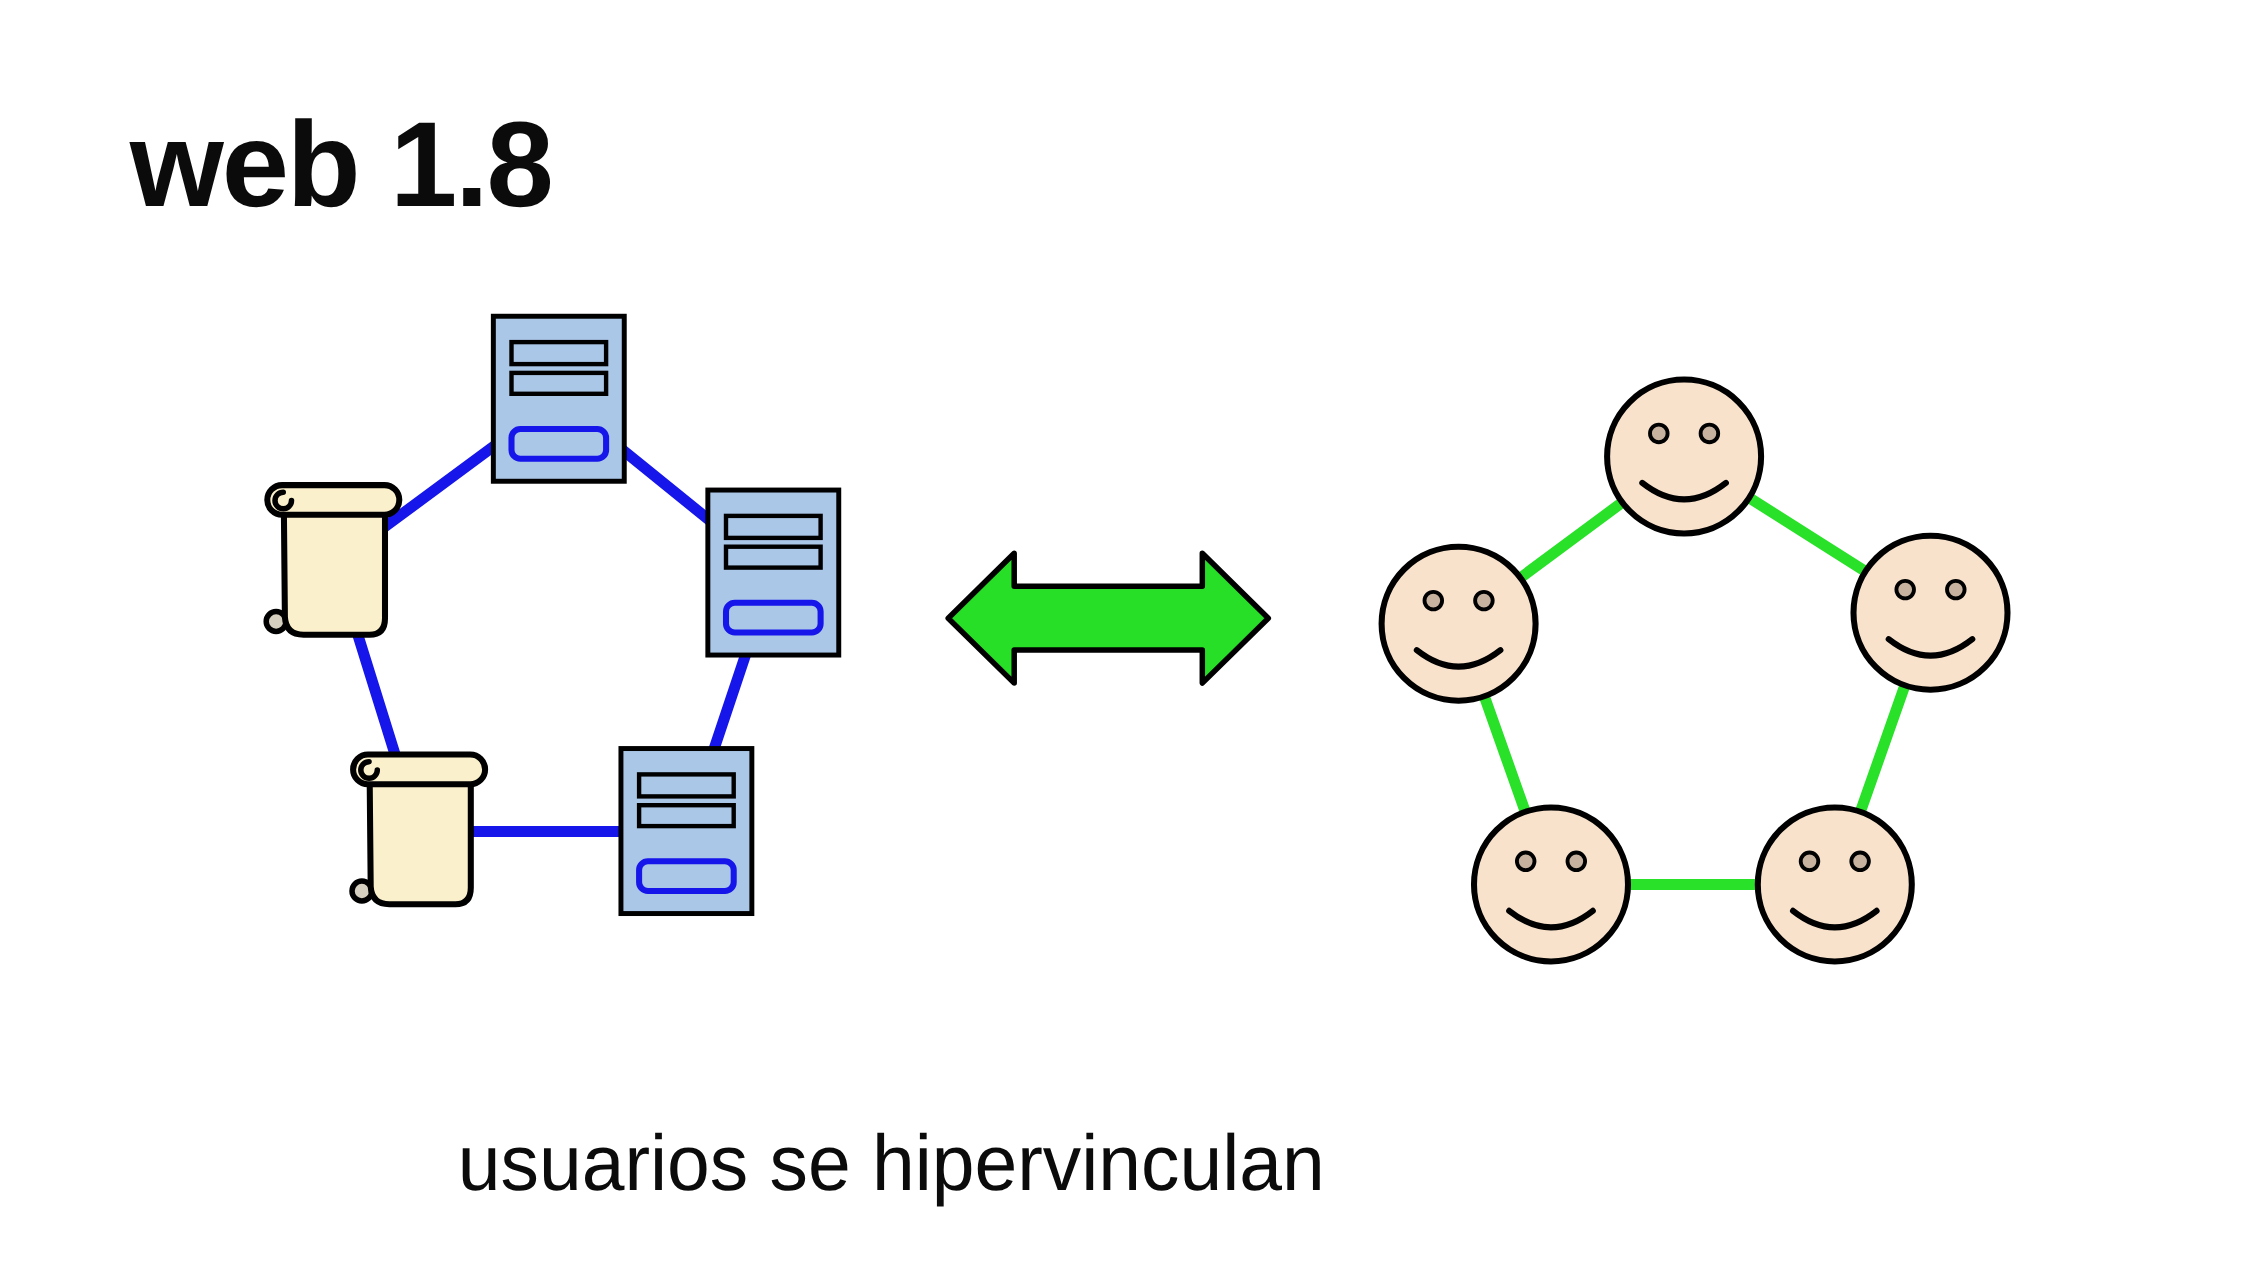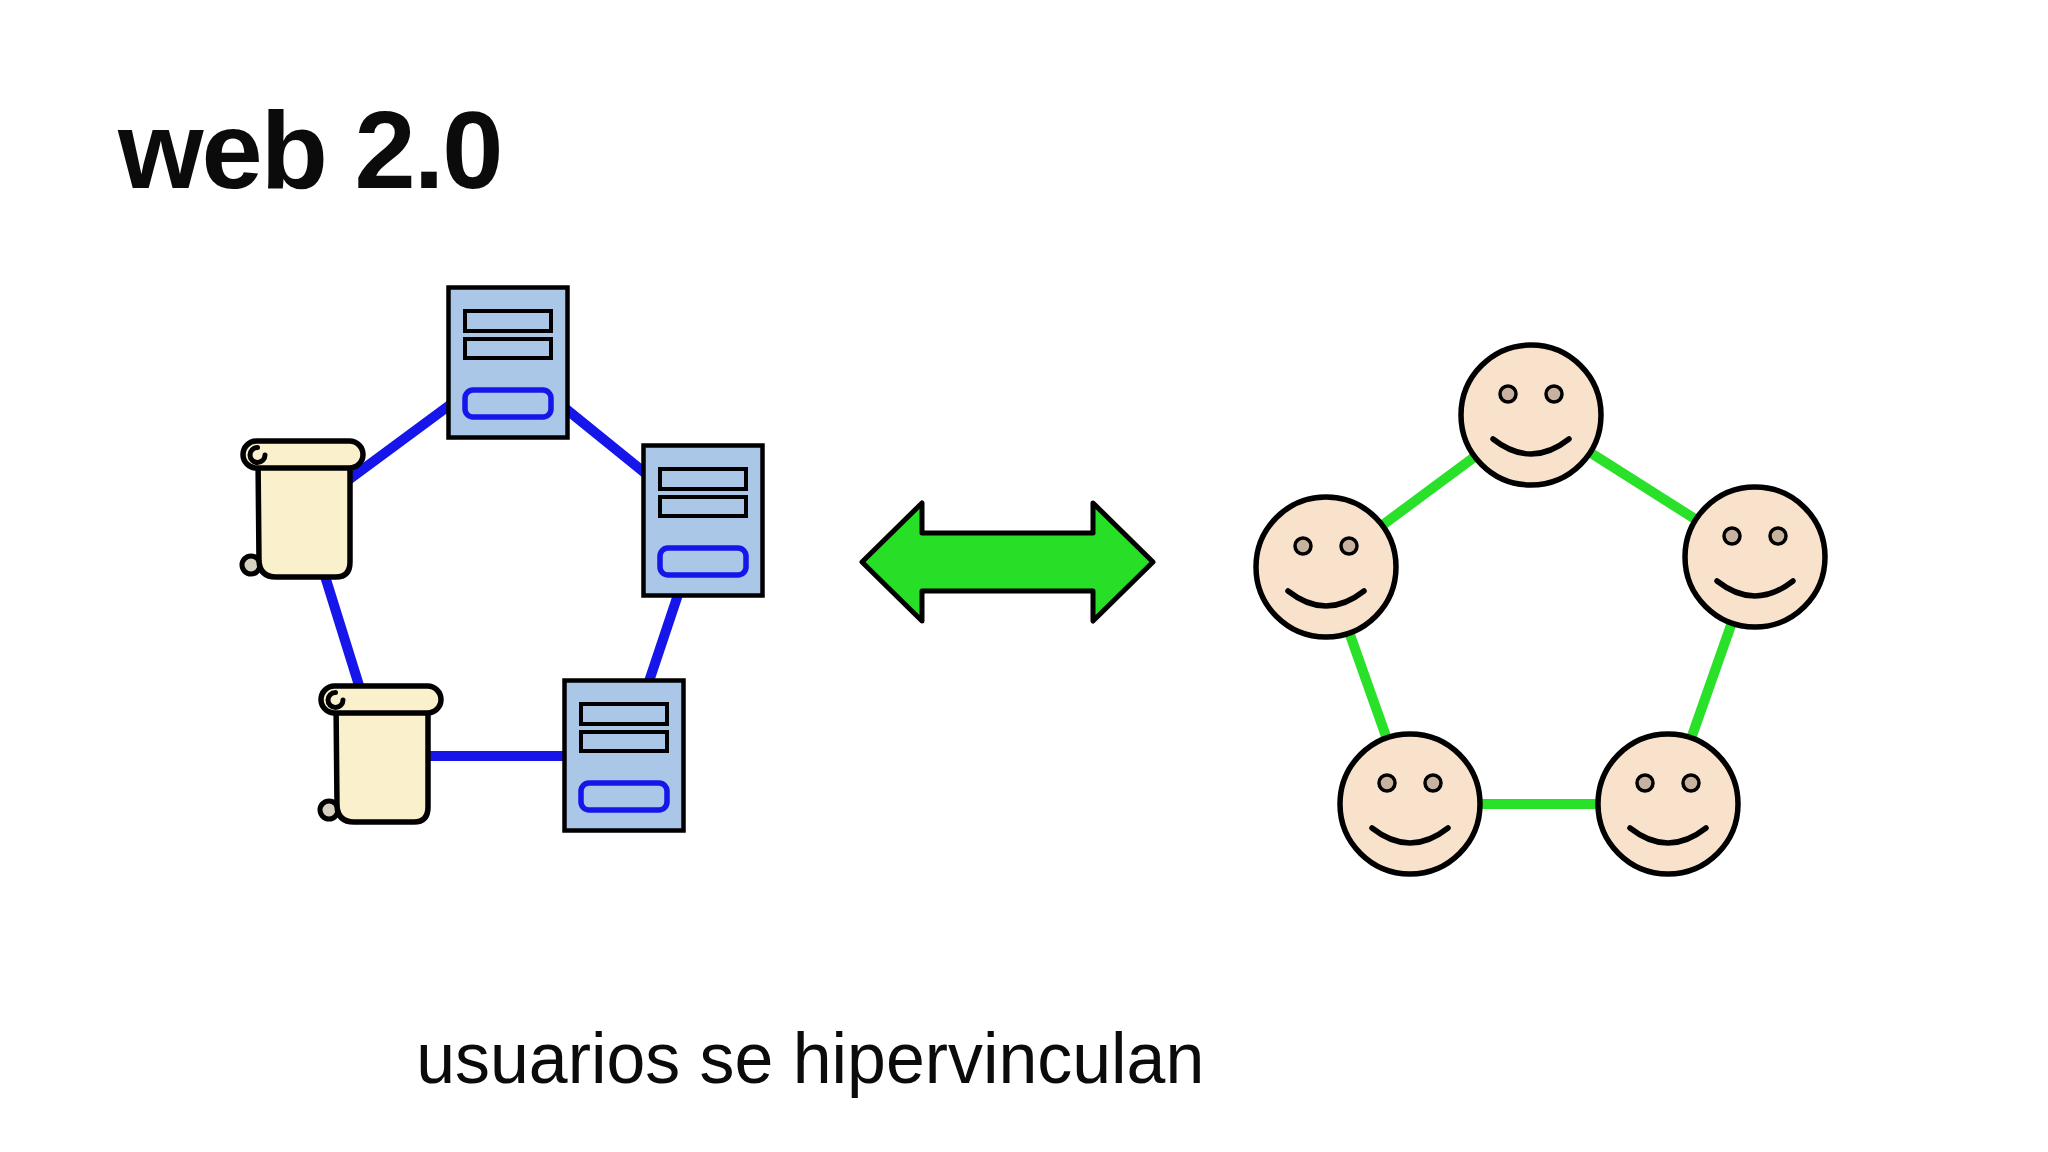--- a/index.html
+++ b/index.html
@@ -65,21 +65,21 @@
   .scroll-curl-arc { fill: none; stroke: var(--outline, #000); stroke-width: 5; stroke-linecap: round; }
   .face-circle { fill: var(--face-fill, #F8E2CC); stroke: var(--outline, #000); stroke-width: 5.5; }
   .eye   { fill: var(--eye-fill, #C6B29E); stroke: var(--outline, #000); stroke-width: 3.5; }
   .smile { fill: none; stroke: var(--outline, #000); stroke-width: 5.5; stroke-linecap: round; }
 </style>
 </head>
 <body>
 
 <div class="canvas">
 
-  <h1 class="title">web 2.0</h1>
+  <h1 class="title">web 1.8</h1>
 
   <svg class="diagram" viewBox="0 0 2048 1152" xmlns="http://www.w3.org/2000/svg">
     <defs>
 
       <g id="doc">
         <rect class="doc-body" x="2.5" y="2.5" width="119" height="150"></rect>
         <rect class="doc-bar" x="19" y="26" width="86" height="20"></rect>
         <rect class="doc-bar" x="19" y="54" width="86" height="19"></rect>
         <rect class="doc-link" x="19" y="105" width="86" height="27" rx="8"></rect>
       </g>

